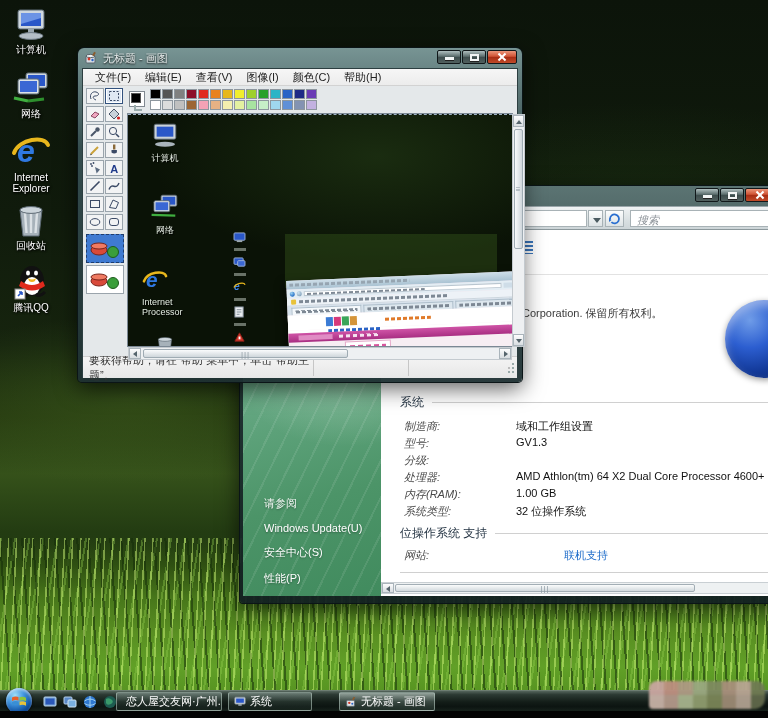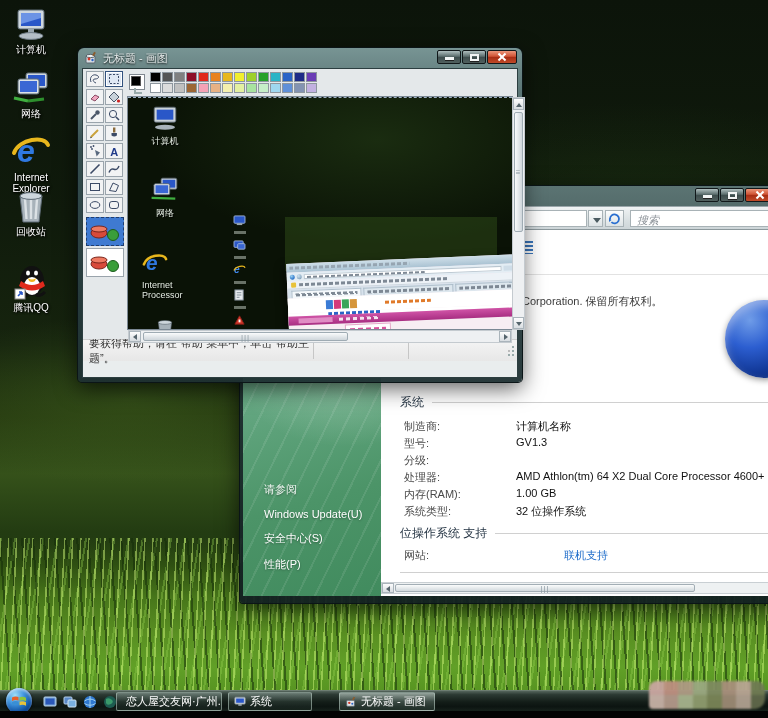--- a/index.html
+++ b/index.html
@@ -129,37 +129,37 @@
   .ddbtn { position:absolute; left:344px; top:3px; width:15px; height:17px; background:linear-gradient(180deg,#fcfdfd,#dde3e5); border:1px solid #a8b2b6; }
   .refbtn { position:absolute; left:361px; top:3px; width:19px; height:17px; background:linear-gradient(180deg,#fcfdfd,#dde3e5); border:1px solid #a8b2b6; }
   .searchbox { position:absolute; left:386px; top:3px; width:140px; height:17px; background:#fff; border:1px solid #a8b2b6;
     font-size:11px; color:#8a9096; font-style:italic; padding:2px 0 0 6px; }
   .sys-body { position:relative; margin:0 3px 3px; height:366px; background:#fff; display:flex; }
   .sys-side { position:relative; width:138px; flex:none; overflow:hidden;
     background:
       repeating-linear-gradient(116deg, rgba(255,255,255,.09) 0 2px, transparent 2px 16px),
       radial-gradient(ellipse 150px 90px at 75% 42%, rgba(230,245,235,.25), transparent 70%),
       linear-gradient(165deg,#94c6aa 0%, #74b191 28%, #5ca179 52%, #4c9468 72%, #418b5e 100%); }
-  .side-items { position:absolute; left:21px; bottom:24px; }
+  .side-items { position:absolute; left:21px; bottom:10px; }
   .side-items .hd { font-size:11px; color:#f2f8f4; margin-bottom:11px; text-shadow:0 1px 2px rgba(0,0,0,.35); }
   .side-items .it { font-size:11px; color:#fff; margin-bottom:11px; text-shadow:0 1px 2px rgba(0,0,0,.35); cursor:pointer; }
   .sys-main { position:relative; flex:1; background:#fff; overflow:hidden; }
   .frag-ic { position:absolute; left:138px; top:11px; width:14px; height:13px;
     background:repeating-linear-gradient(180deg,#3a76bc 0 2px,#fff 2px 4px); border-left:2px solid #2a5c9c; }
   .divline { position:absolute; left:0; right:0; top:44px; height:1px; background:#e2e2e2; }
-  .copyright { position:absolute; left:141px; top:64px; font-size:11px; color:#3c3c3c; white-space:nowrap; }
+  .copyright { position:absolute; left:141px; top:76px; font-size:11px; color:#3c3c3c; white-space:nowrap; }
   .vista-orb { position:absolute; right:-26px; top:70px; width:78px; height:78px; border-radius:50%;
     background:radial-gradient(circle at 32% 26%, #6f9ce8 0%, #2c5ed0 35%, #133a9a 65%, #081f5e 100%);
     box-shadow:inset 0 6px 10px rgba(255,255,255,.45), 0 2px 6px rgba(0,0,0,.4); }
   .sections { position:absolute; left:19px; top:164px; right:0; }
   .sec-h { display:flex; align-items:center; gap:8px; font-size:12px; color:#1f2f3f; white-space:nowrap; }
   .sec-h .rule { flex:1; border-bottom:1px solid #d0d0d0; height:1px; margin-right:2px; }
   .sec-rows { margin:8px 0 0 4px; }
   .srow { display:flex; height:17px; font-size:11px; align-items:flex-start; }
-  .srow .sl { width:112px; color:#4a4a4a; flex:none; }
+  .srow .sl { width:112px; color:#4a4a4a; flex:none;font-style:italic; }
   .srow .sv { color:#111; white-space:nowrap; }
   .sv.link { color:#1b6ac9; cursor:pointer;padding-left:48px; }
   .gap4 { height:4px; } .gap7 { height:7px; }
   .sys-hscroll { position:absolute; left:0; right:2px; bottom:2px; height:12px; background:#eef1f2; border:1px solid #c9cfd3; }
   .sys-thumb { position:absolute; left:13px; top:1px; width:300px; height:8px; background:linear-gradient(180deg,#fbfcfc,#d2d9dd); border:1px solid #a3aeb5; border-radius:2px; }
 
   
   .taskbar { position:absolute; left:0; right:0; top:690px; height:21px;
     background:linear-gradient(180deg,#55655c 0%,#2c3a33 18%,#131d18 55%,#0c1411 78%,#16211b 100%);
     border-top:1px solid #6d7d72; display:flex; align-items:center; }
@@ -212,21 +212,21 @@
     </div>
     <div class="dicon" style="top:128px">
       <div class="glyph">
         <svg width="40" height="40" viewBox="0 0 40 40">
             <text x="6" y="31" font-size="32" font-style="italic" font-weight="bold" fill="#2f78e0">e</text>
             <path d="M3,22 C8,8 34,4 37,14" fill="none" stroke="#e8b71d" stroke-width="4" stroke-linecap="round"></path>
           </svg>
       </div>
       <div class="lbl" style="height:22px">Internet Explorer</div>
     </div>
-    <div class="dicon" style="top:182px">
+    <div class="dicon" style="top:196px">
       <div class="glyph">
         <svg width="30" height="36" viewBox="0 0 30 36">
             <path d="M4,7 L26,7 L23,33 L7,33 z" fill="#a7b2ba" stroke="#5d6a74"></path>
             <path d="M9,10 l1.5,20 M15,10 v20 M21,10 l-1.5,20" stroke="#e8edf0" stroke-width="2.4" opacity=".8"></path>
             <ellipse cx="15" cy="7" rx="11" ry="3.4" fill="#cdd6dc" stroke="#5d6a74"></ellipse>
           </svg>
       </div>
       <div class="lbl">回收站</div>
     </div>
     <div class="dicon" style="top:258px">
@@ -292,21 +292,21 @@
         <div class="copyright">Corporation. 保留所有权利。</div>
         <div class="vista-orb"></div>
         <div class="sections">
           <div class="sec-h">
             <span>系统</span>
               <span class="rule"></span>
           </div>
           <div class="sec-rows">
             <div class="srow">
                 <span class="sl">制造商:</span>
-                <span class="sv">计算机名称</span>
+                <span class="sv">域和工作组设置</span>
               </div>
             <div class="srow">
                 <span class="sl">型号:</span>
                 <span class="sv">GV1.3</span>
               </div>
             <div class="srow">
                 <span class="sl">分级:</span>
                 <span class="sv"></span>
               </div>
             <div class="srow">
@@ -366,20 +366,28 @@
           </div>
         <div class="wbtn">
             <div class="maxi"></div>
           </div>
         <div class="wbtn close">
             <div class="exi"></div>
           </div>
       </div>
     </div>
     <div class="p-inner">
+      <div class="menubar">
+        <span>文件(F)</span>
+        <span>编辑(E)</span>
+        <span>查看(V)</span>
+        <span>图像(I)</span>
+        <span>颜色(C)</span>
+        <span>帮助(H)</span>
+      </div>
       <div class="p-client">
         <div class="toolbox" id="toolbox">
           
           <div class="tool"><svg width="14" height="14" viewBox="0 0 14 14">
                 <path d="M3,10 C1,5 5,2 8,3 C12,4 11,7 7,7 C4,7 5,10 8,11" fill="none" stroke="#3b4a66"></path>
               </svg></div><div class="tool sel"><svg width="14" height="14" viewBox="0 0 14 14">
                 <rect x="2.5" y="2.5" width="9" height="9" fill="none" stroke="#3b4a66" stroke-dasharray="2 1.5"></rect>
               </svg></div><div class="tool"><svg width="14" height="14" viewBox="0 0 14 14">
                 <path d="M3,9 l4,-4 l4,2 l-4,4 z" fill="#f0a7c0" stroke="#8a4a63"></path>
               </svg></div><div class="tool"><svg width="14" height="14" viewBox="0 0 14 14">

